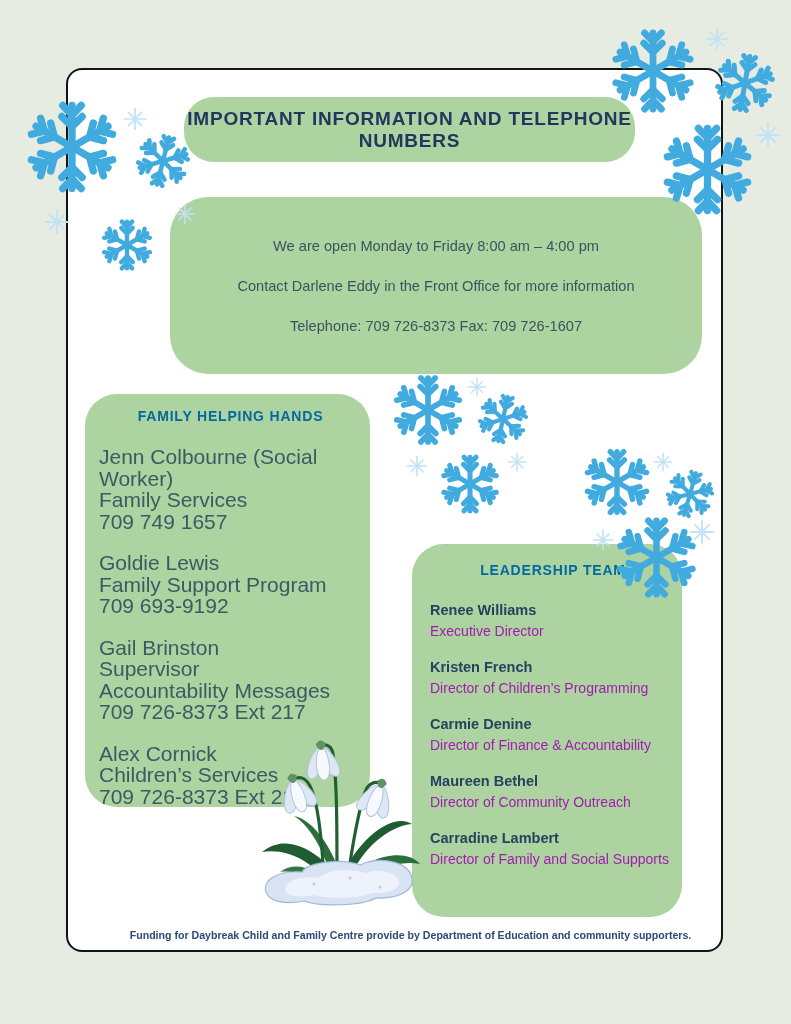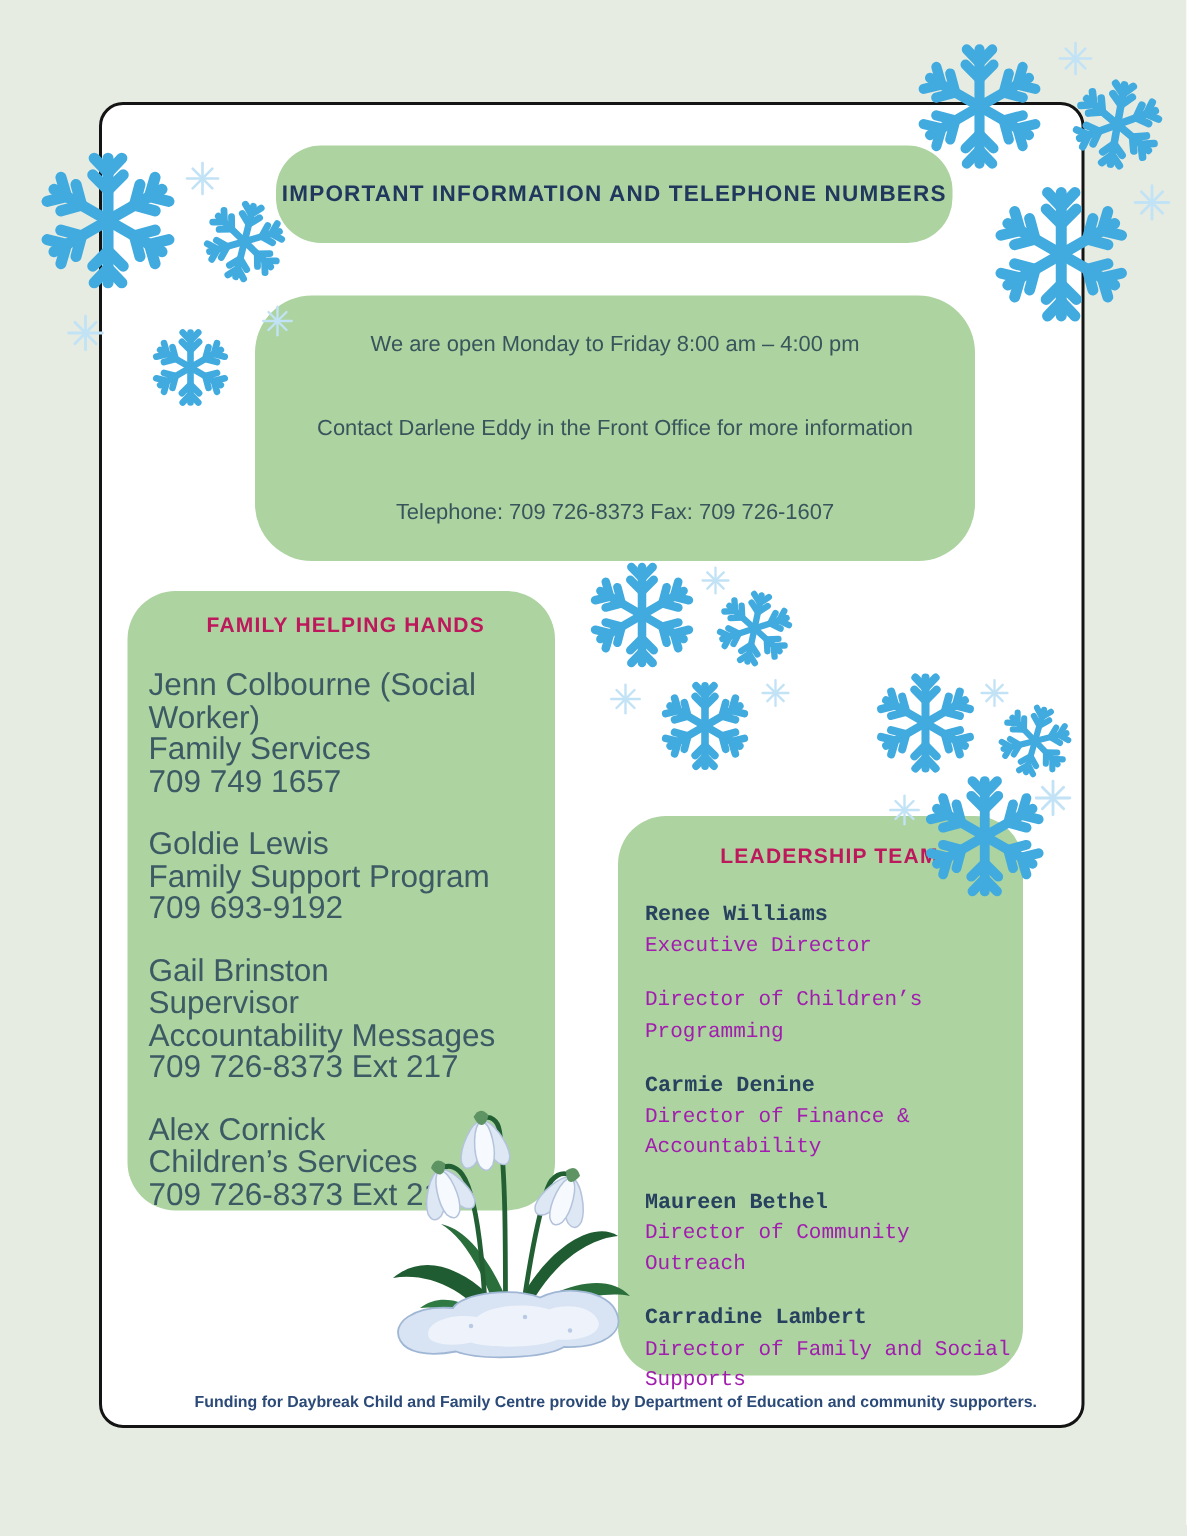--- a/index.html
+++ b/index.html
@@ -3,31 +3,31 @@
 <meta charset="utf-8">
 <style>
   html,body{margin:0;padding:0;}
   .page{position:relative;width:791px;height:1024px;background:#E6ECE2;overflow:hidden;
         font-family:"Liberation Sans",sans-serif;}
   .card{position:absolute;left:66px;top:68px;width:657px;height:884px;background:#FFFFFF;
         border:2px solid #141414;border-radius:16px;box-sizing:border-box;z-index:1;}
   .greenbox{position:absolute;background:#ACD3A0;box-sizing:border-box;}
   .banner{left:116px;top:27px;width:451px;height:65px;border-radius:30px;
           display:flex;align-items:center;justify-content:center;}
-  .banner-title{font-weight:bold;font-size:15px;letter-spacing:.8px;color:#22375E;text-align:center;}
-  .hours{left:102px;top:127px;width:480px;height:177px;border-radius:38px;
-         display:flex;flex-direction:column;justify-content:center;align-items:center;gap:40px;padding:16px 10px;}
+  .banner-title{font-weight:bold;font-size:19px;letter-spacing:.8px;color:#22375E;text-align:center;}
+  .hours{left:102px;top:127px;width:532px;height:177px;border-radius:38px;
+         display:flex;flex-direction:column;justify-content:center;align-items:center;gap:24px;padding:16px 10px;}
   .hours-line{font-size:14.6px;color:#3A545C;text-align:center;white-space:nowrap;}
   .family{left:17px;top:324px;width:285px;height:413px;border-radius:32px;padding:14px 8px 0 14px;}
-  .box-title{text-align:center;font-weight:bold;font-size:14px;letter-spacing:.8px;color:#be185d;}
+  .box-title{text-align:center;font-weight:bold;font-size:14px;letter-spacing:.8px;color:#0369a1;}
   .family-entries{margin-top:22px;}
   .entry{margin-bottom:20px;}
   .entry div{font-size:21px;line-height:21.5px;color:#3C5A64;}
   .leadership{left:344px;top:474px;width:270px;height:373px;border-radius:32px;padding:18px 6px 0 18px;}
-  .members{margin-top:22px;font-family:Liberation Mono, monospace;}
+  .members{margin-top:22px;}
   .member{margin-bottom:16px;}
   .member .name{font-weight:bold;font-size:14.5px;line-height:20.5px;color:#27415F;}
   .member .role{font-size:14px;line-height:20.5px;color:#a21caf;}
   .footer{position:absolute;left:0;right:0;bottom:9px;text-align:center;font-weight:bold;
           font-size:10.6px;color:#2B4A78;padding-left:32px;}
   .flake{position:absolute;z-index:30;}
   .f-blue{color:#41ABDF;}
   .f-light{color:#C2E2F5;}
   .flower{position:absolute;left:254px;top:698px;z-index:20;}
   .defs{position:absolute;width:0;height:0;overflow:hidden;}
@@ -102,20 +102,21 @@
     </div>
 
     <div class="greenbox leadership">
       <div class="box-title">LEADERSHIP TEAM</div>
       <div class="members">
         <div class="member">
           <div class="name">Renee Williams</div>
           <div class="role">Executive Director</div>
         </div>
         <div class="member">
+          <div class="name">Kristen French</div>
           <div class="role">Director of Children’s Programming</div>
         </div>
         <div class="member">
           <div class="name">Carmie Denine</div>
           <div class="role">Director of Finance &amp; Accountability</div>
         </div>
         <div class="member">
           <div class="name">Maureen Bethel</div>
           <div class="role">Director of Community Outreach</div>
         </div>

